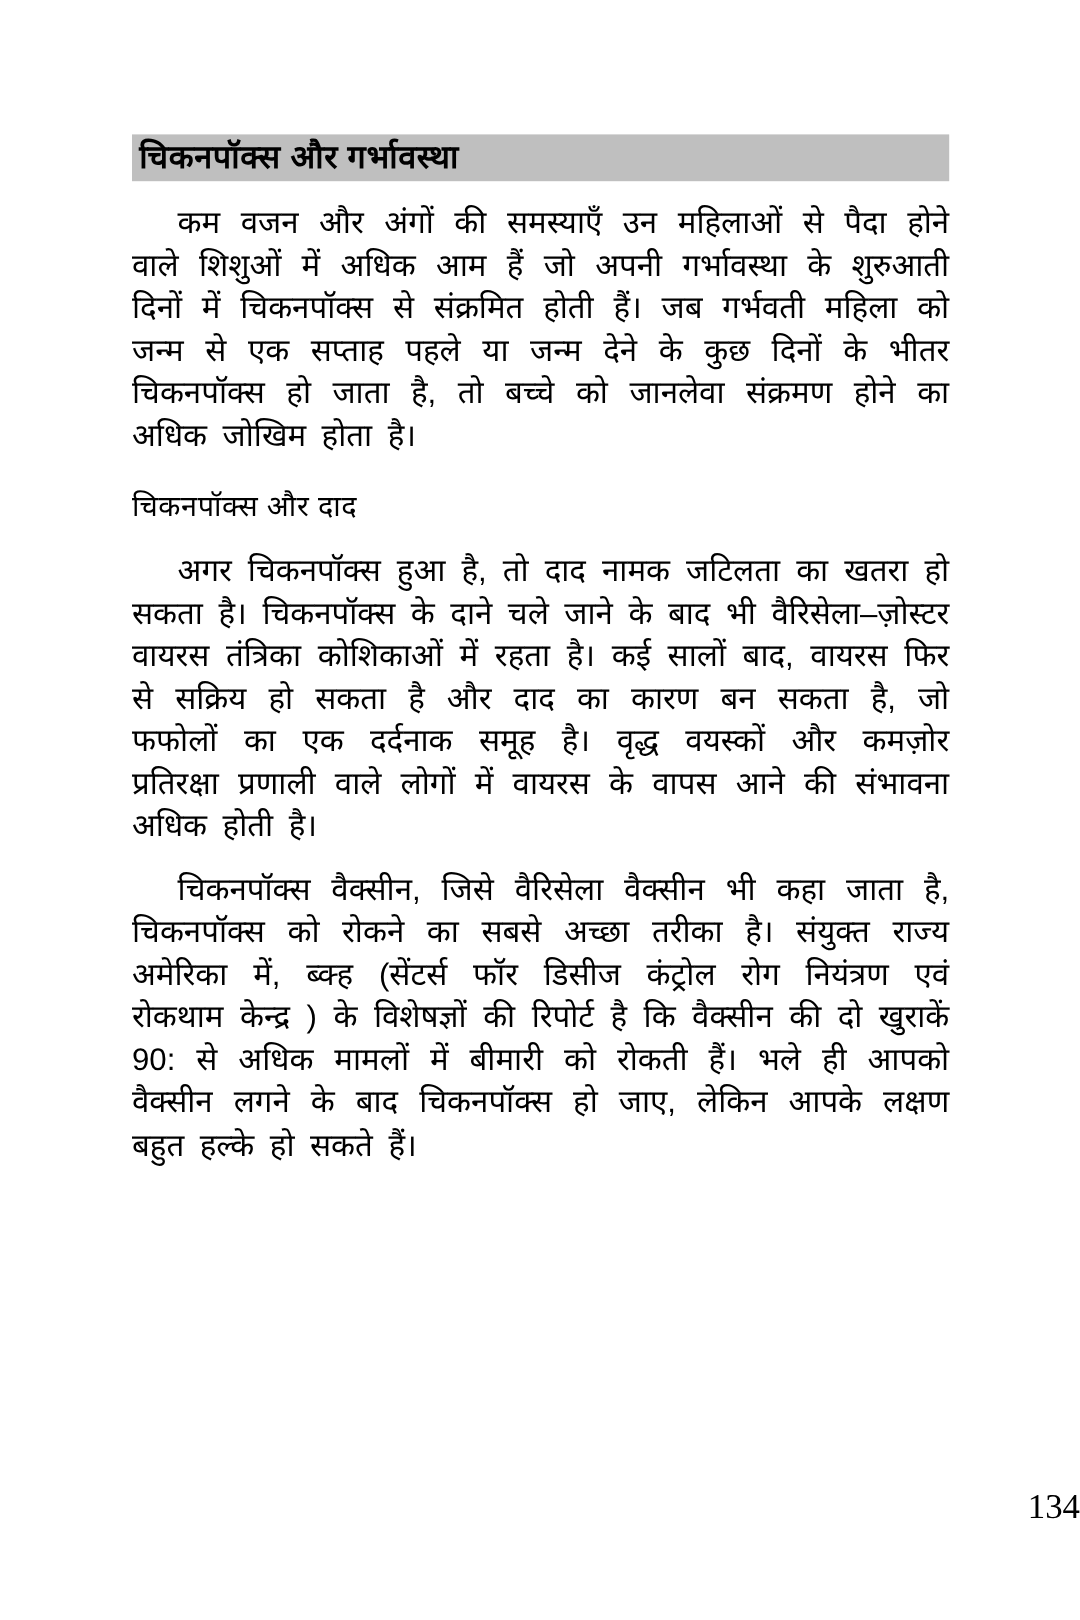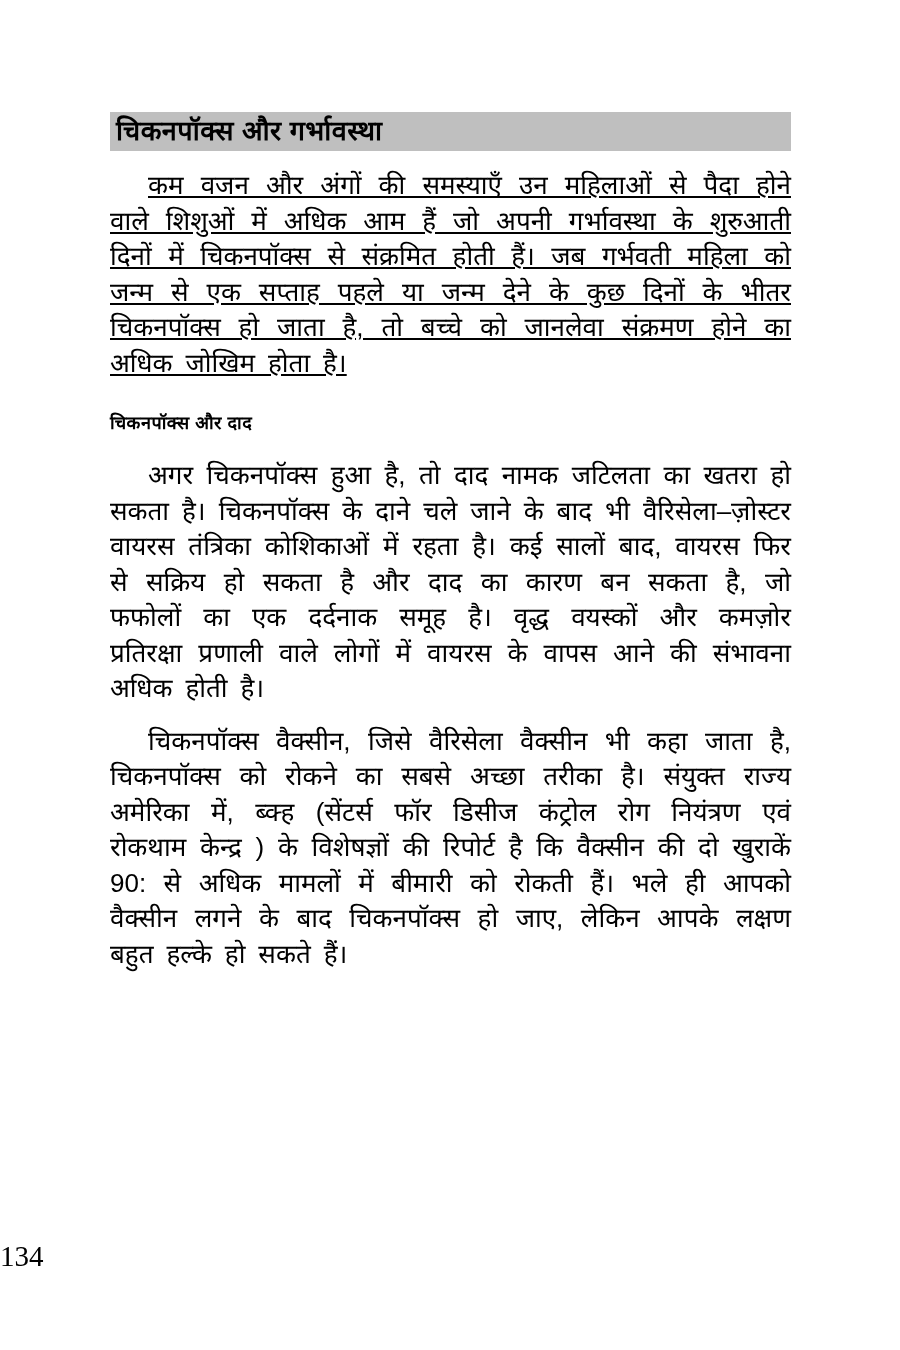--- a/index.html
+++ b/index.html
@@ -33,35 +33,34 @@
   }
   p.body {
     font-size: 26px;
     line-height: 35.5px;
     text-align: justify;
     text-indent: 38px;
     margin: 17px 0 0 0;
     word-spacing: 0.22em;
   }
   p.body.first-after-bar {
-    text-decoration: underline;
   }
   h2.sub {
-    font-size: 18px;
-    font-weight: 700;
+    font-size: 24px;
+    font-weight: 400;
     line-height: 36px;
     margin: 24px 0 0 0;
     letter-spacing: 0.5px;
   }
   .page-number {
     position: absolute;
     left: 0;
     right: 0;
     top: 1240px;
-    text-align: left;
+    text-align: right;
     font-family: "Liberation Serif", "DejaVu Serif", serif;
     font-size: 29px;
     line-height: 32px;
   }
 </style>
 </head>
 <body>
 
 <div class="page">
   <div class="content">

